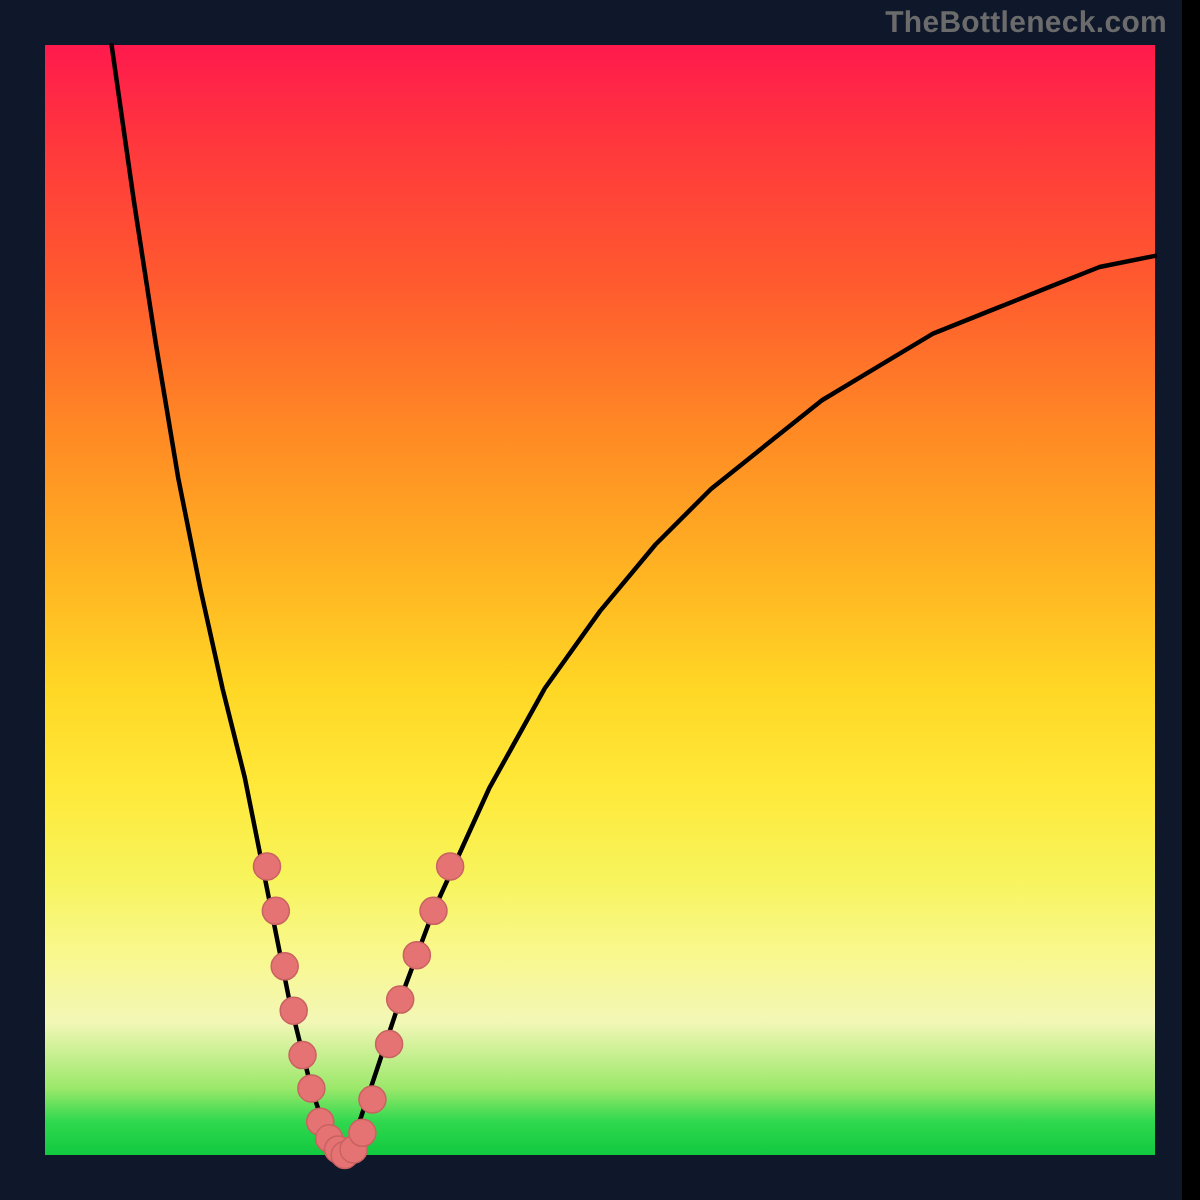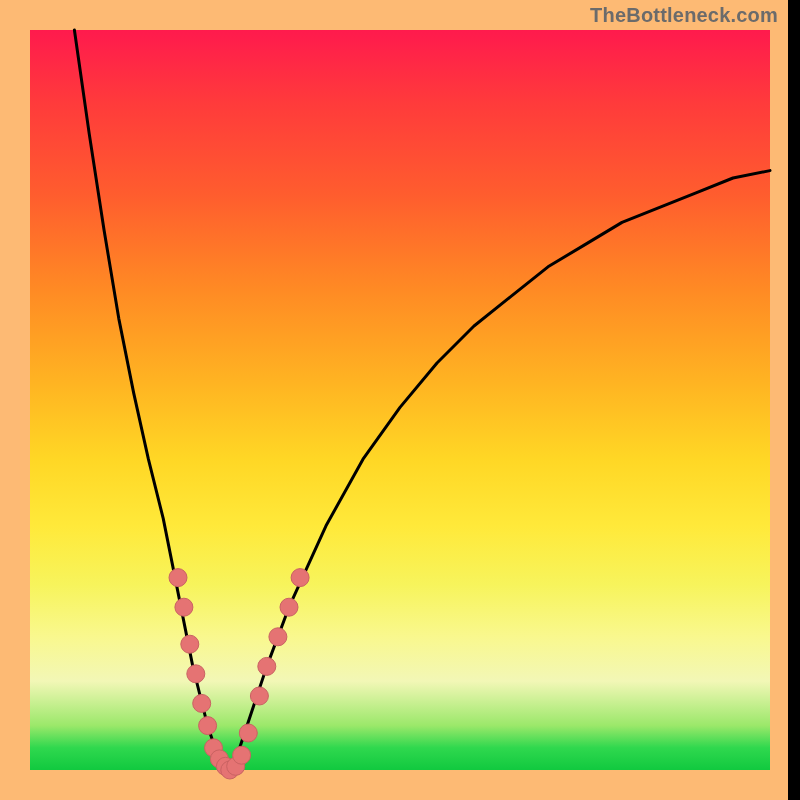--- a/index.html
+++ b/index.html
@@ -7,21 +7,21 @@
     padding: 0;
     width: 800px;
     height: 800px;
     overflow: hidden;
     background: #000;
   }
   .frame {
     position: relative;
     width: 788px;
     height: 800px;
-    background: #fdba74;
+    background: #0f172a;
   }
   .plot-area {
     position: absolute;
     left: 30px;
     top: 30px;
     width: 740px;
     height: 740px;
     
     background: linear-gradient(
       to bottom,

